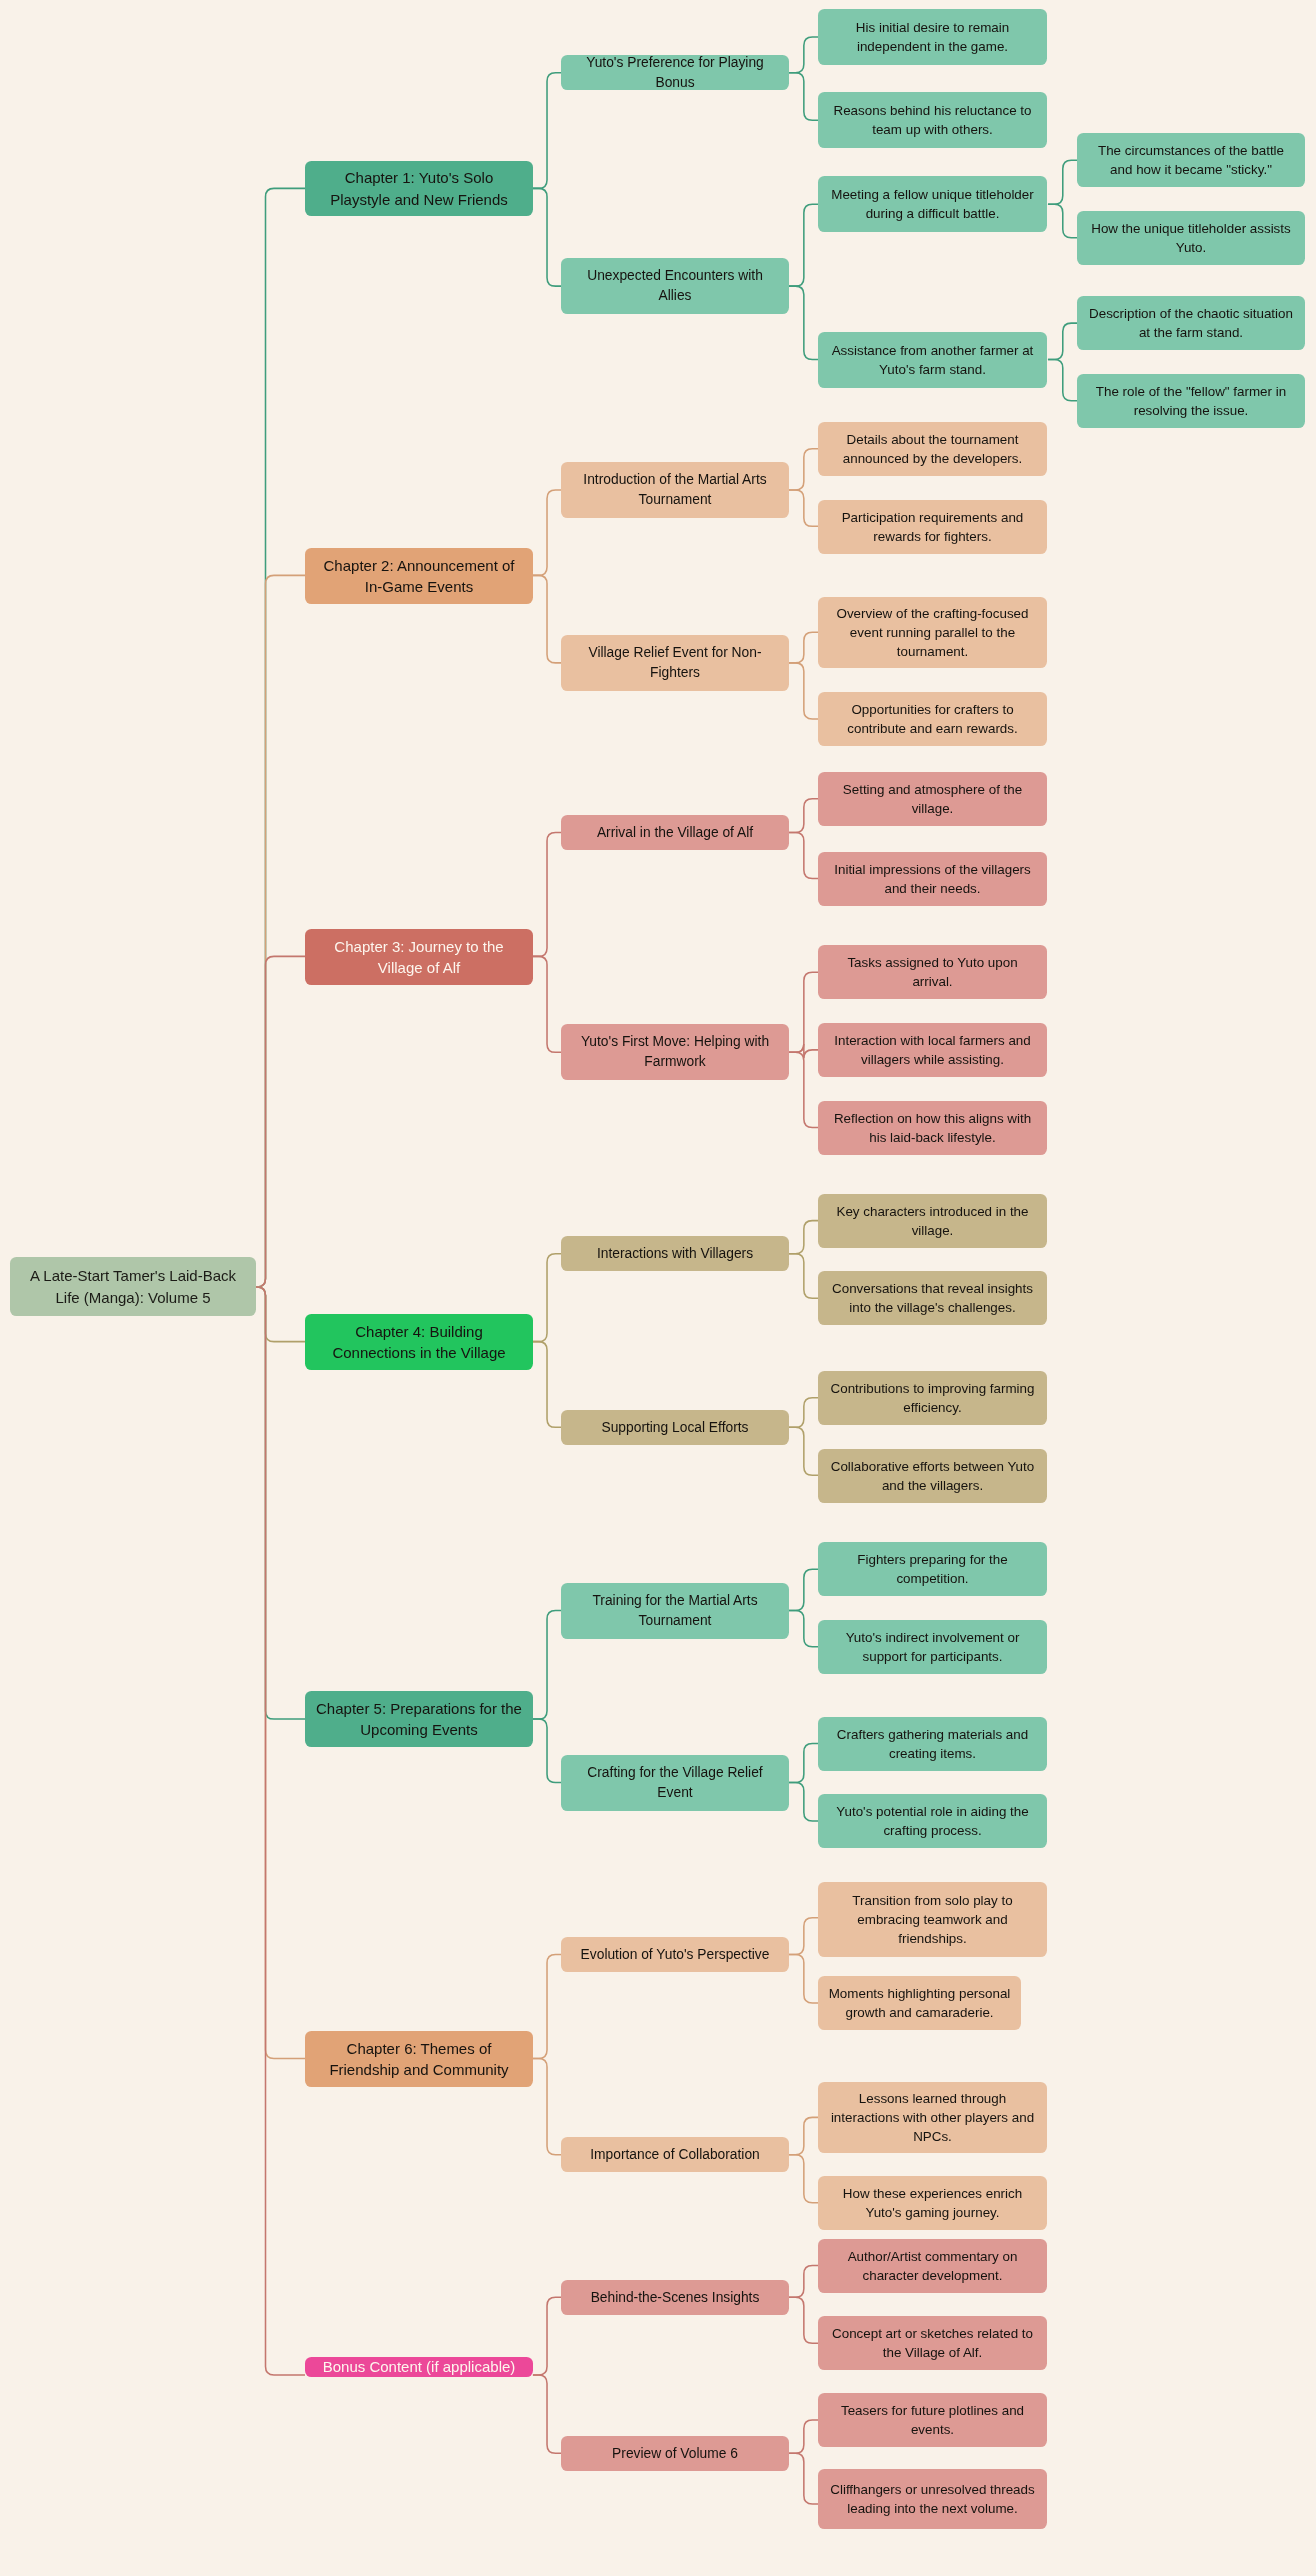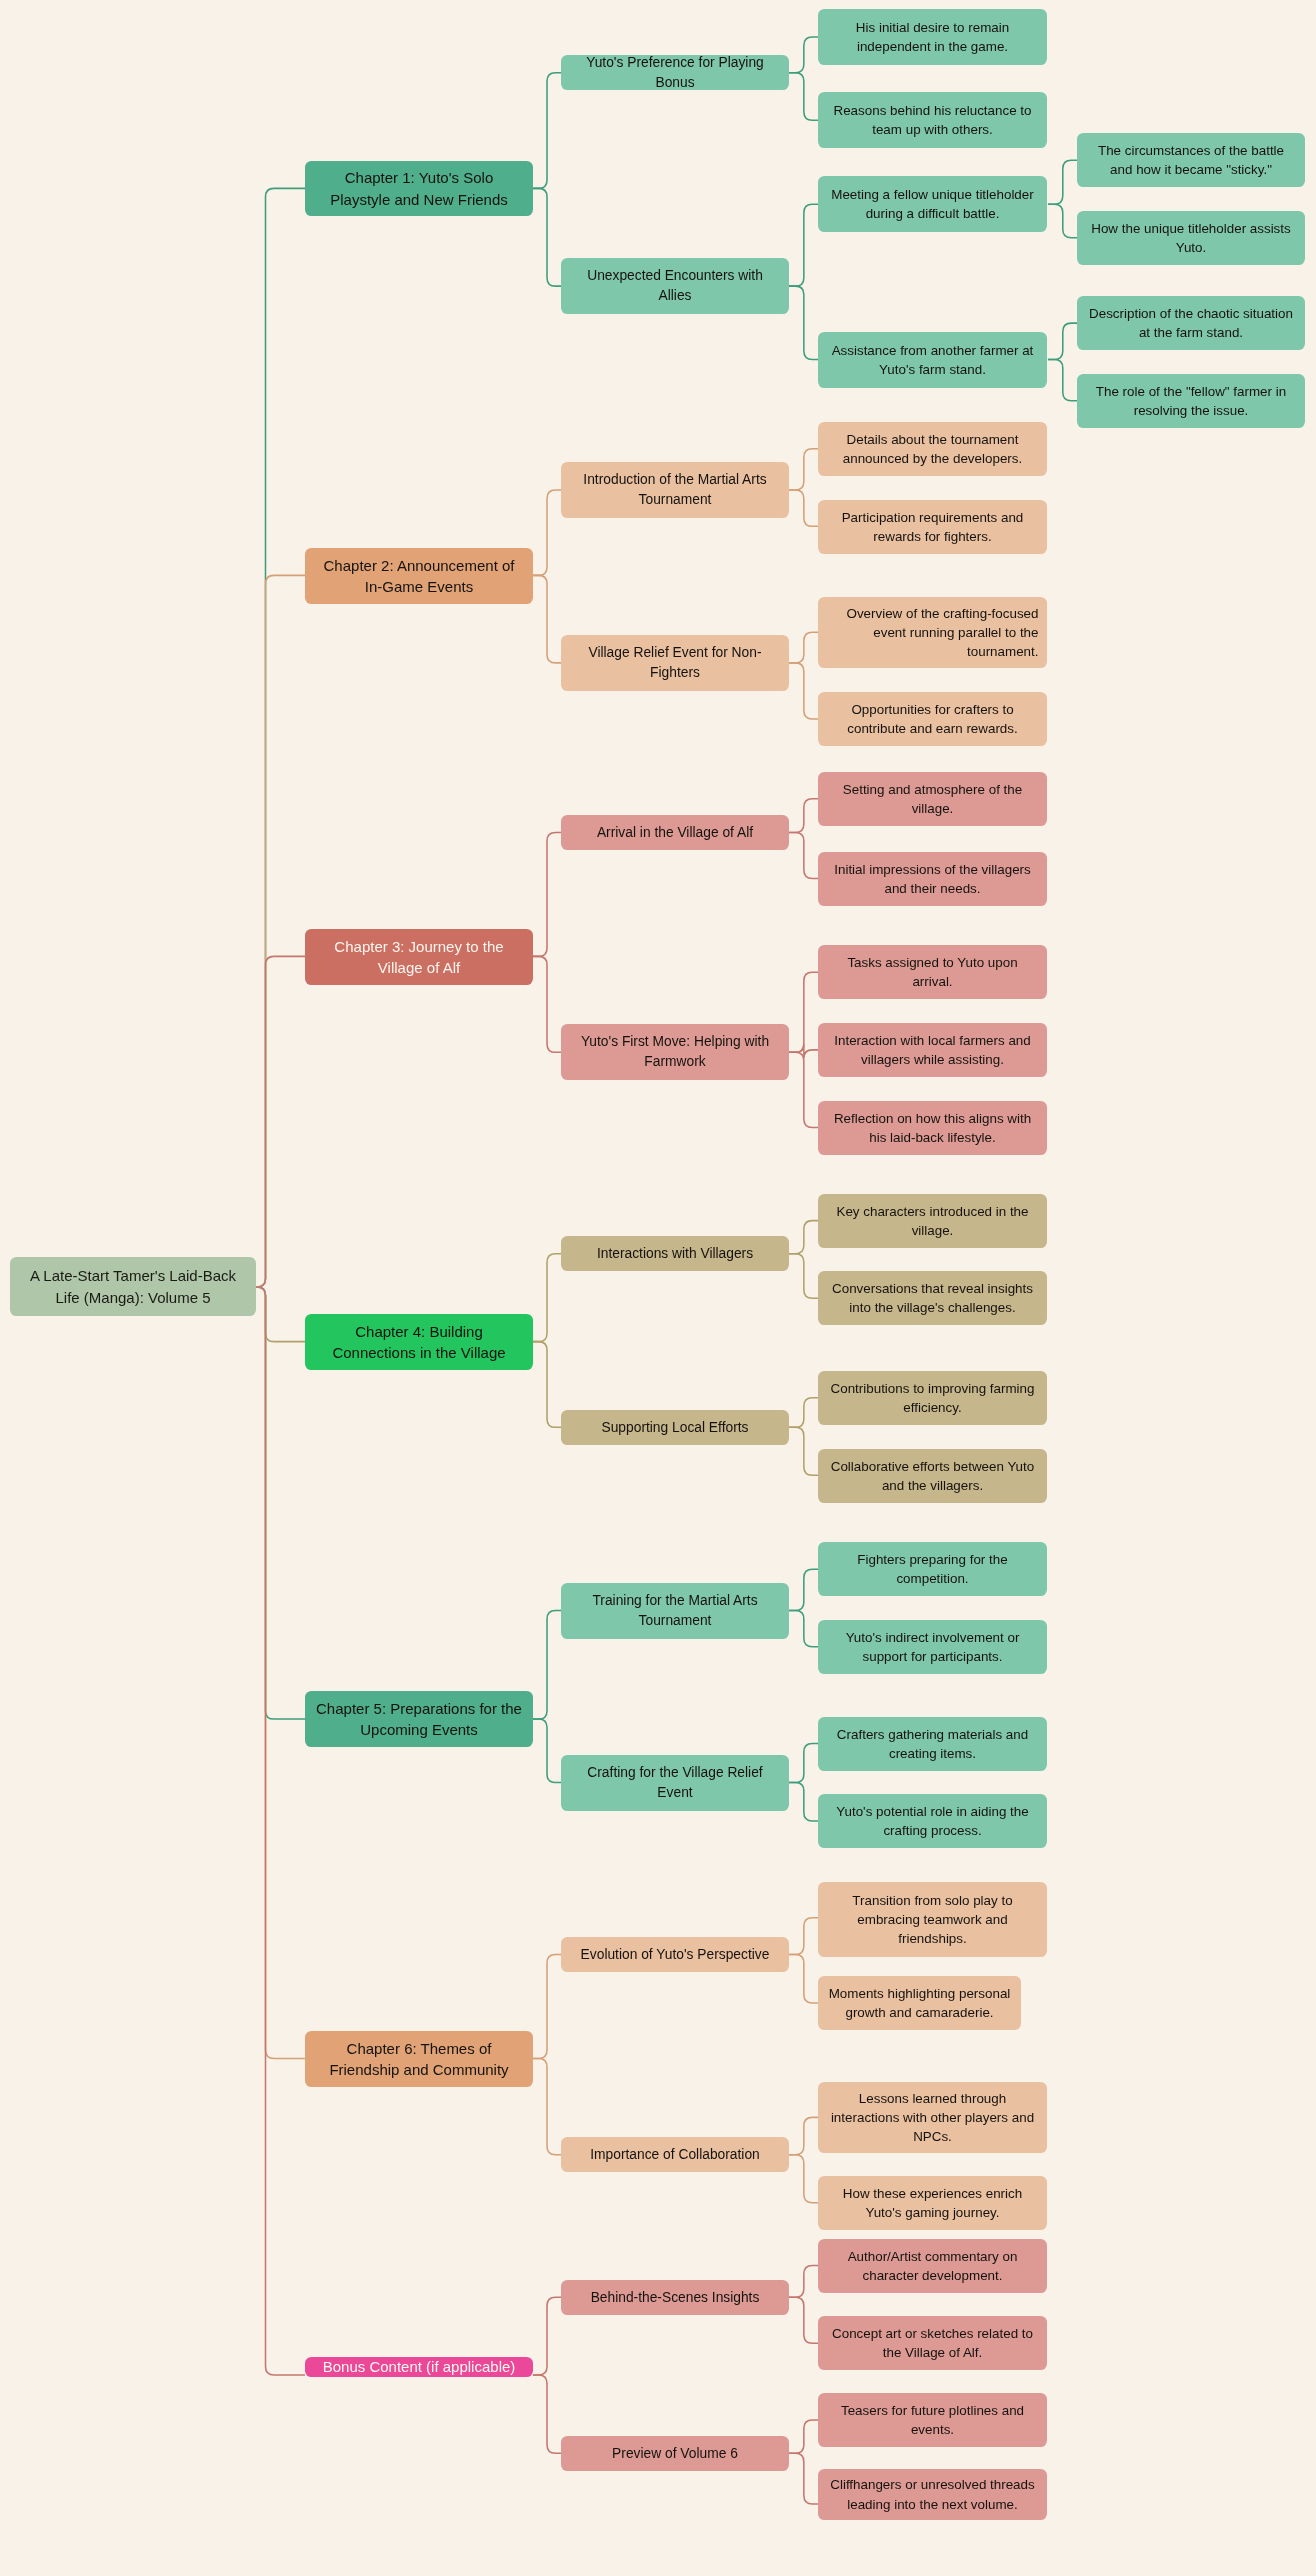--- a/index.html
+++ b/index.html
@@ -134,21 +134,21 @@
       </div>
       <div class="node lvl3" style="left: 818px; top: 422px; width: 229px; height: 54px; background: rgb(233, 192, 160);">
         <span>Details about the tournament announced by the developers.</span>
       </div>
       <div class="node lvl3" style="left: 818px; top: 500px; width: 229px; height: 54px; background: rgb(233, 192, 160);">
         <span>Participation requirements and rewards for fighters.</span>
       </div>
       <div class="node lvl2" style="left: 561px; top: 635px; width: 228px; height: 56px; background: rgb(233, 192, 160);">
         <span>Village Relief Event for Non-Fighters</span>
       </div>
-      <div class="node lvl3" style="left: 818px; top: 597px; width: 229px; height: 71px; background: rgb(233, 192, 160); text-align: right;">
+      <div class="node lvl3" style="left: 818px; top: 597px; width: 229px; height: 71px; background: rgb(233, 192, 160);">
         <span>Overview of the crafting-focused event running parallel to the tournament.</span>
       </div>
       <div class="node lvl3" style="left: 818px; top: 692px; width: 229px; height: 54px; background: rgb(233, 192, 160);">
         <span>Opportunities for crafters to contribute and earn rewards.</span>
       </div>
       <div class="node lvl1" style="left: 305px; top: 929px; width: 228px; height: 56px; background: rgb(204, 111, 99); color: rgb(253, 246, 238);">
         <span>Chapter 3: Journey to the Village of Alf</span>
       </div>
       <div class="node lvl2" style="left: 561px; top: 815px; width: 228px; height: 35px; background: rgb(221, 154, 148);">
         <span>Arrival in the Village of Alf</span>
@@ -245,18 +245,18 @@
       </div>
       <div class="node lvl3" style="left: 818px; top: 2316px; width: 229px; height: 54px; background: rgb(221, 154, 148);">
         <span>Concept art or sketches related to the Village of Alf.</span>
       </div>
       <div class="node lvl2" style="left: 561px; top: 2436px; width: 228px; height: 35px; background: rgb(221, 154, 148);">
         <span>Preview of Volume 6</span>
       </div>
       <div class="node lvl3" style="left: 818px; top: 2393px; width: 229px; height: 54px; background: rgb(221, 154, 148);">
         <span>Teasers for future plotlines and events.</span>
       </div>
-      <div class="node lvl3" style="left: 818px; top: 2469px; width: 229px; height: 51px; background: rgb(221, 154, 148);">
+      <div class="node lvl3" style="left: 818px; top: 2469px; width: 229px; height: 60px; background: rgb(221, 154, 148);">
         <span>Cliffhangers or unresolved threads leading into the next volume.</span>
       </div>
     </div>
 </div>
 
 
 </body></html>

